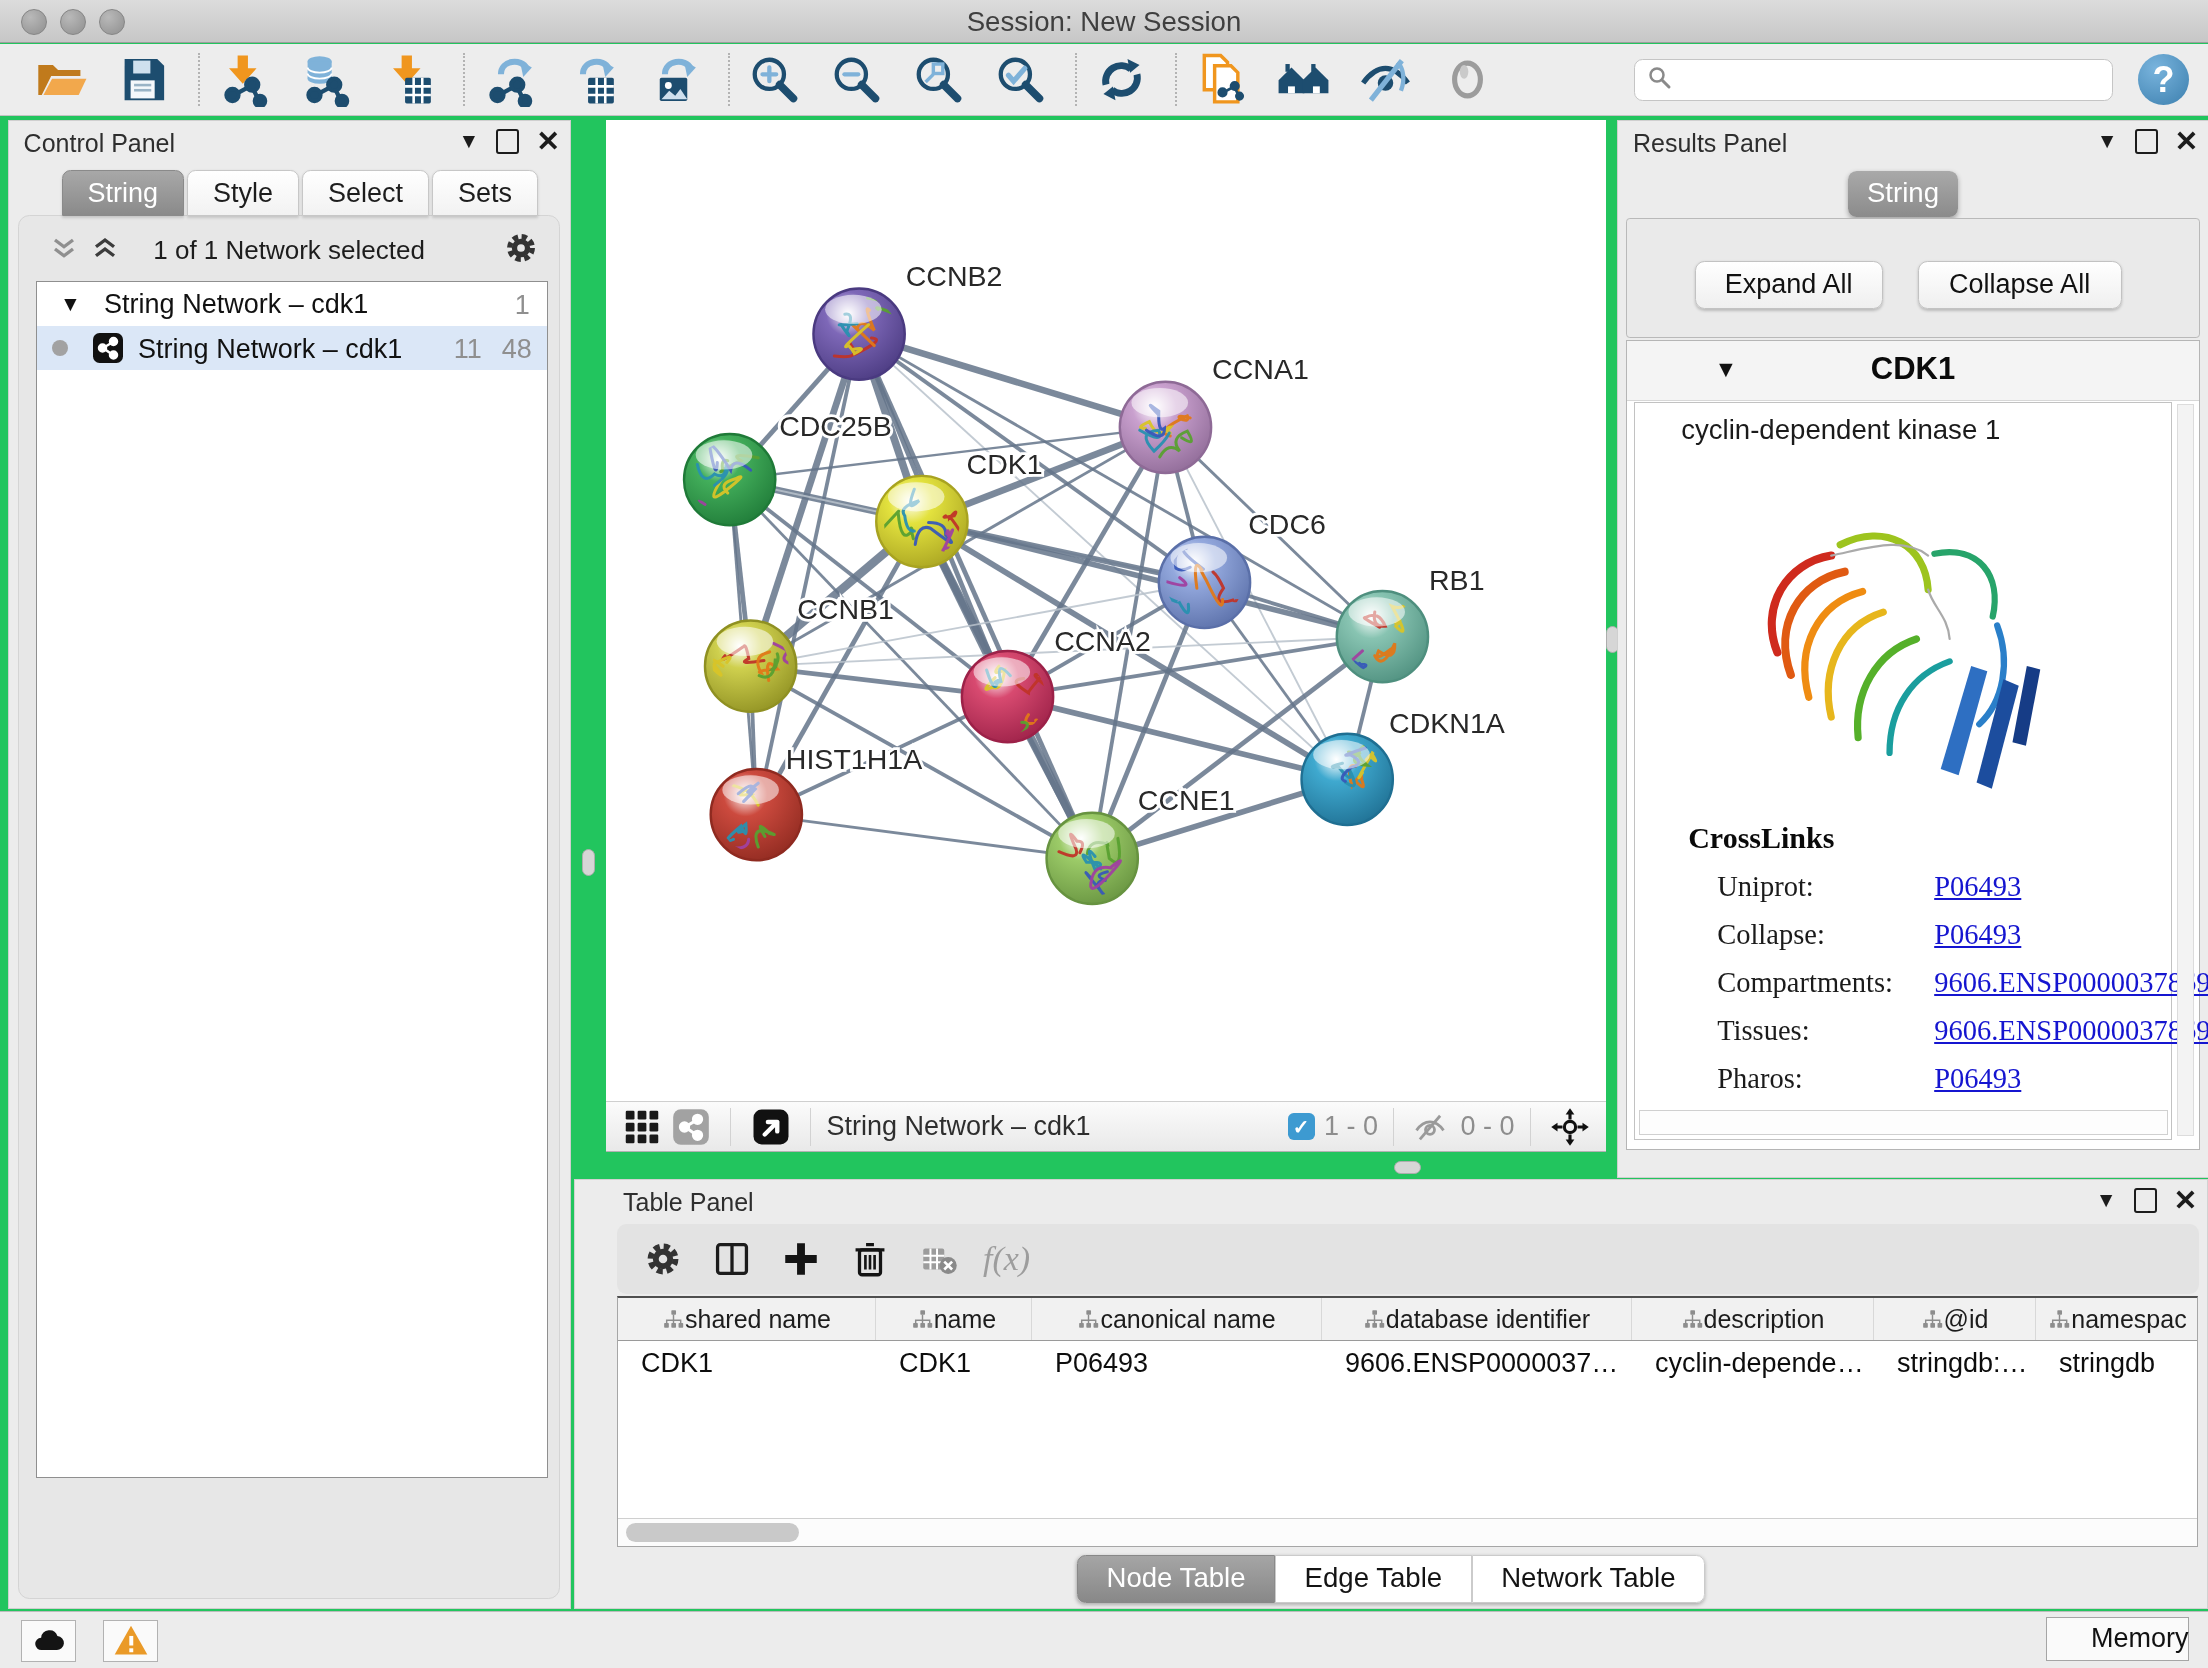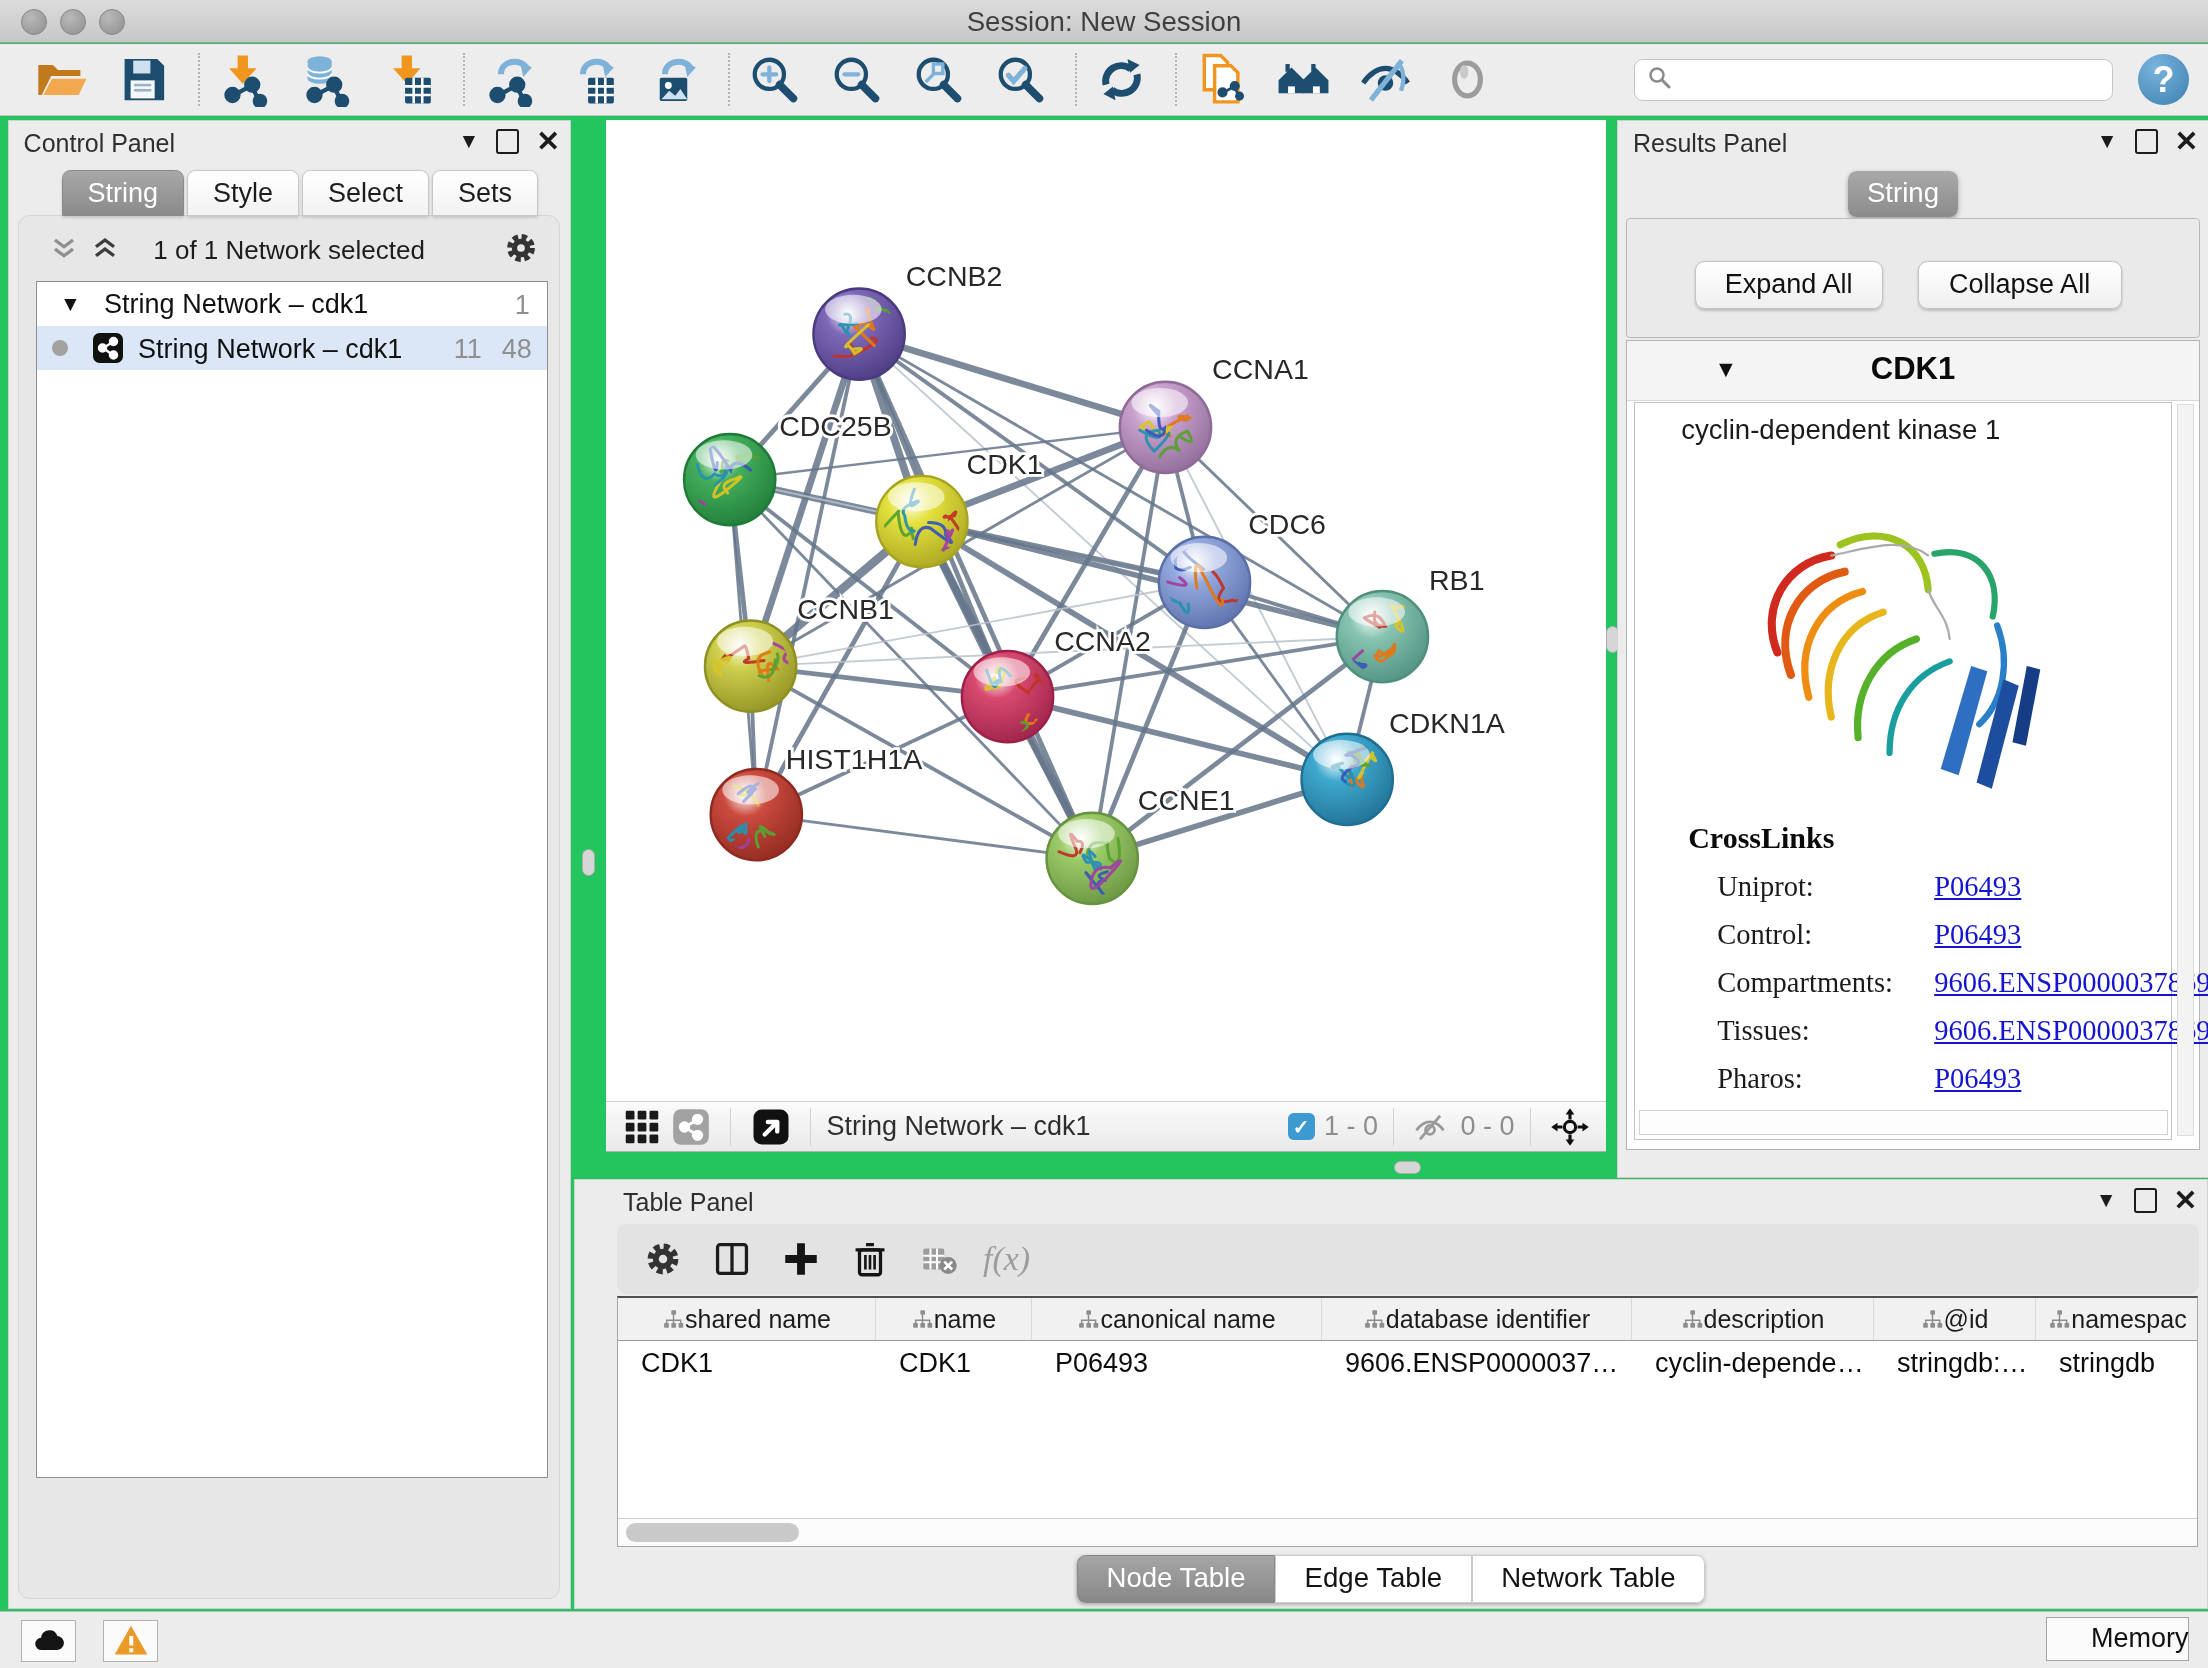--- a/index.html
+++ b/index.html
@@ -761,21 +761,21 @@
               <path d="M228 130 C234 150 250 160 252 185" stroke="#aaa" stroke-width="2.5"></path>
             </g>
             <path d="M242 330 L276 215 l18 6 L262 337 Z" fill="#2e6fc2"></path>
             <path d="M282 345 L312 230 l17 7 L299 352 Z" fill="#1c4d9e"></path>
             <path d="M322 300 L338 215 l15 4 L337 304 Z" fill="#163c86"></path>
           </svg>
         </div>
         <div class="cl-title">CrossLinks</div>
         <div class="cl-rows" id="cl-rows">
             <div class="cl-row"><span class="cl-label">Uniprot:</span><a class="cl-value">P06493</a></div>
-            <div class="cl-row"><span class="cl-label">Control:</span><a class="cl-value">P06493</a></div>
+            <div class="cl-row"><span class="cl-label">Collapse:</span><a class="cl-value">P06493</a></div>
             <div class="cl-row"><span class="cl-label">Compartments:</span><a class="cl-value">9606.ENSP00000378699</a></div>
             <div class="cl-row"><span class="cl-label">Tissues:</span><a class="cl-value">9606.ENSP00000378699</a></div>
             <div class="cl-row"><span class="cl-label">Pharos:</span><a class="cl-value">P06493</a></div>
           </div>
         <div class="rp-hscroll"></div>
       </div>
       <div class="rp-vscroll"></div>
     </div>
   </div>
 

